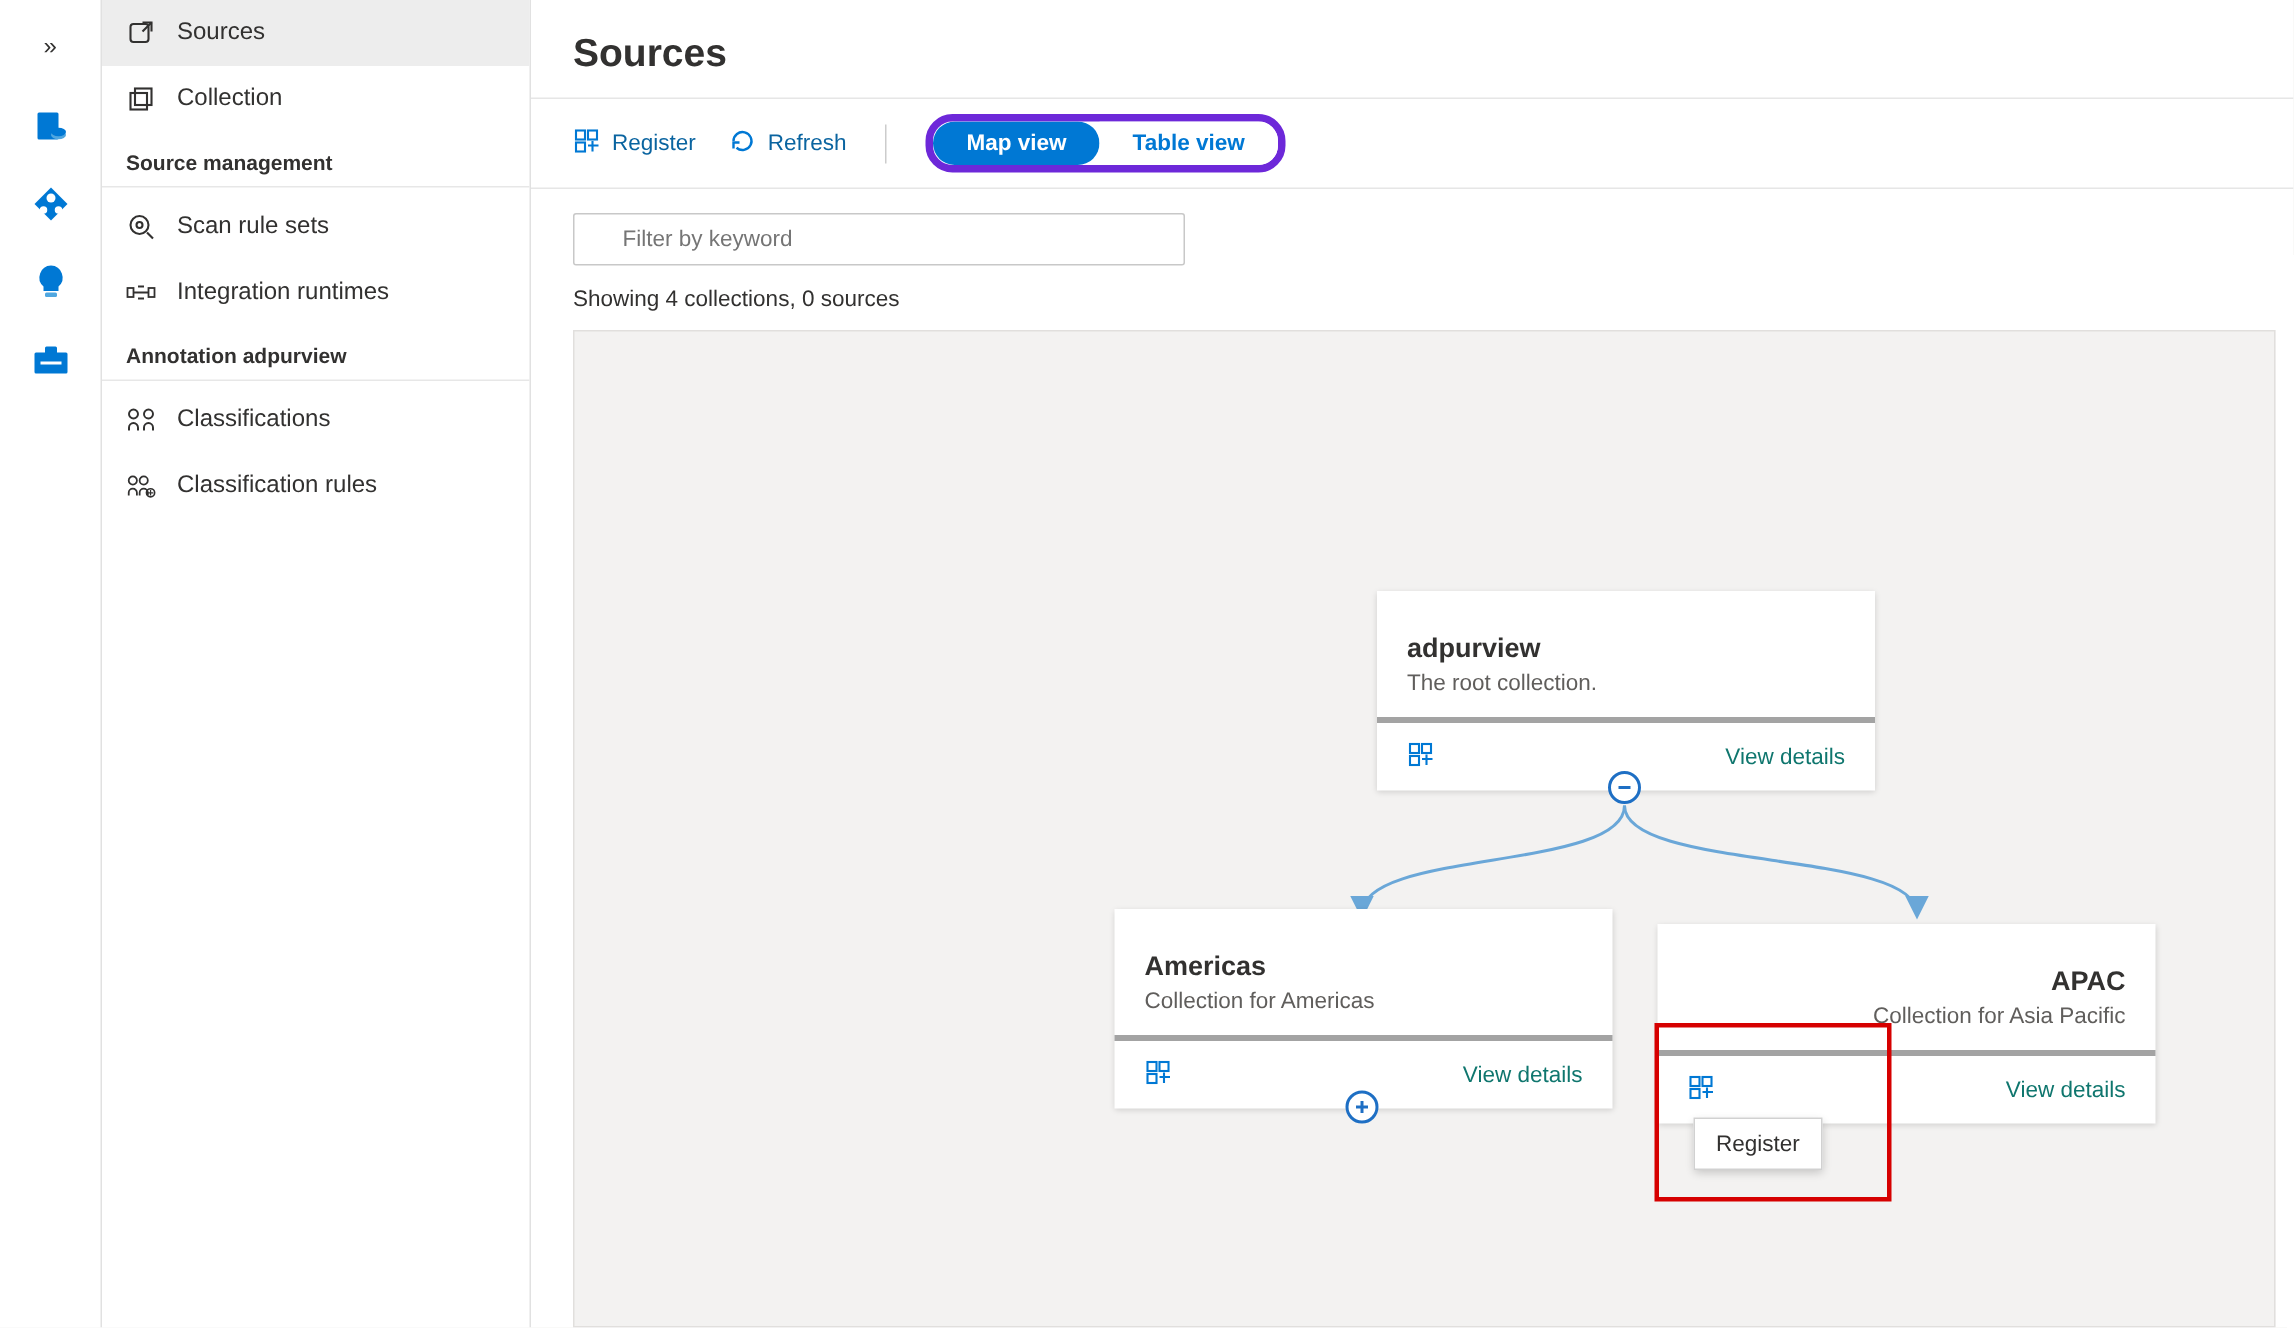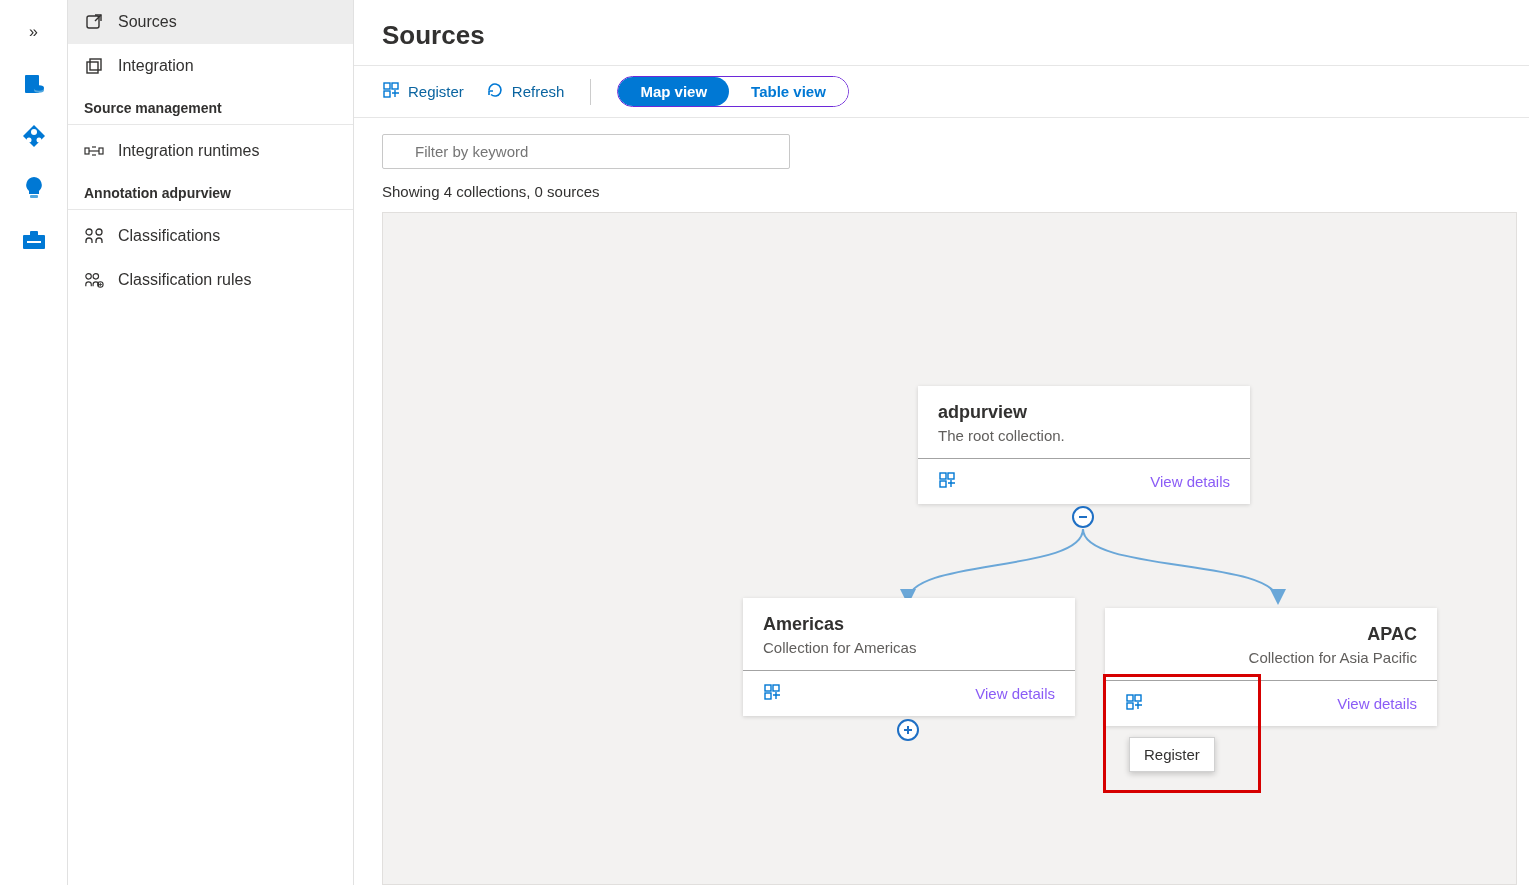--- a/index.html
+++ b/index.html
@@ -77,21 +77,21 @@
     color:#0a64a0;
     cursor:pointer;
     font-size:15px;
   }
   .tbtn .ticon { color:#0078d4; }
   .divider {
     width:1px;height:26px;background:#ccc;margin:0 4px;
   }
   .segmented {
     display:flex;
-    border:1px solid #6d28d9;
+    border:5px solid #6d28d9;
     border-radius: 18px;
     overflow:hidden;
   }
   .segmented .seg {
     padding: 6px 22px;
     font-size: 15px;
     font-weight:600;
     cursor:pointer;
   }
   .segmented .seg.active { background:#0078d4;color:#fff; border-radius:18px;}
@@ -119,26 +119,26 @@
     border:1px solid #e1dfdd;
     position:relative;
     overflow:hidden;
   }
   .card {
     position:absolute;
     background:#fff;
     box-shadow: 0 1px 4px rgba(0,0,0,0.15);
     width: 332px;
   }
-  .card .card-head { padding: 16px 20px 14px 20px; border-bottom:1px solid #a3a3a3;}
+  .card .card-head { padding: 16px 20px 14px 20px; border-bottom:4px solid #a3a3a3;margin-top:12px;}
   .card .card-title { font-size:18px; font-weight:600; margin-bottom:4px;}
   .card .card-sub { font-size:15px; color:#605e5c;}
   .card .card-foot { display:flex; align-items:center; justify-content:space-between; padding: 12px 20px;}
   .card .card-foot .reg-icon { color:#0078d4; cursor:pointer;}
-  .card .card-foot .link { color:#8b5cf6; font-size:15px; cursor:pointer;}
+  .card .card-foot .link { color:#0f766e; font-size:15px; cursor:pointer;}
   .plus-circle, .minus-circle {
     position:absolute;
     width:22px;height:22px;
     border:2px solid #1e6fc4;
     border-radius:50%;
     background:#fff;
     display:flex;align-items:center;justify-content:center;
     color:#1e6fc4;
     font-weight:bold;
     font-size:16px;
@@ -207,24 +207,34 @@
     </span>
     <span>Sources</span>
   </div>
   <div class="side-item">
     <span class="side-icon">
       <svg width="18" height="18" viewBox="0 0 18 18">
           <rect x="2" y="5" width="11" height="11" fill="none" stroke="#323130" stroke-width="1.4"></rect>
           <rect x="5" y="2" width="11" height="11" fill="none" stroke="#323130" stroke-width="1.4"></rect>
         </svg>
     </span>
-    <span>Integration</span>
+    <span>Collection</span>
   </div>
 
   <div class="side-section">Source management</div>
+  <div class="side-item">
+    <span class="side-icon">
+      <svg width="18" height="18" viewBox="0 0 18 18">
+          <circle cx="8" cy="8" r="6" fill="none" stroke="#323130" stroke-width="1.4"></circle>
+          <circle cx="8" cy="8" r="2" fill="none" stroke="#323130" stroke-width="1.4"></circle>
+          <path d="M13 13 L17 17" stroke="#323130" stroke-width="1.4"></path>
+        </svg>
+    </span>
+    <span>Scan rule sets</span>
+  </div>
   <div class="side-item">
     <span class="side-icon">
       <svg width="20" height="16" viewBox="0 0 20 16">
           <rect x="1" y="5" width="4" height="6" fill="none" stroke="#323130" stroke-width="1.2"></rect>
           <rect x="15" y="5" width="4" height="6" fill="none" stroke="#323130" stroke-width="1.2"></rect>
           <path d="M5 8 H15" stroke="#323130" stroke-width="1.2"></path>
           <path d="M8 4 H12" stroke="#323130" stroke-width="1.2"></path>
           <path d="M8 12 H12" stroke="#323130" stroke-width="1.2"></path>
         </svg>
     </span>

